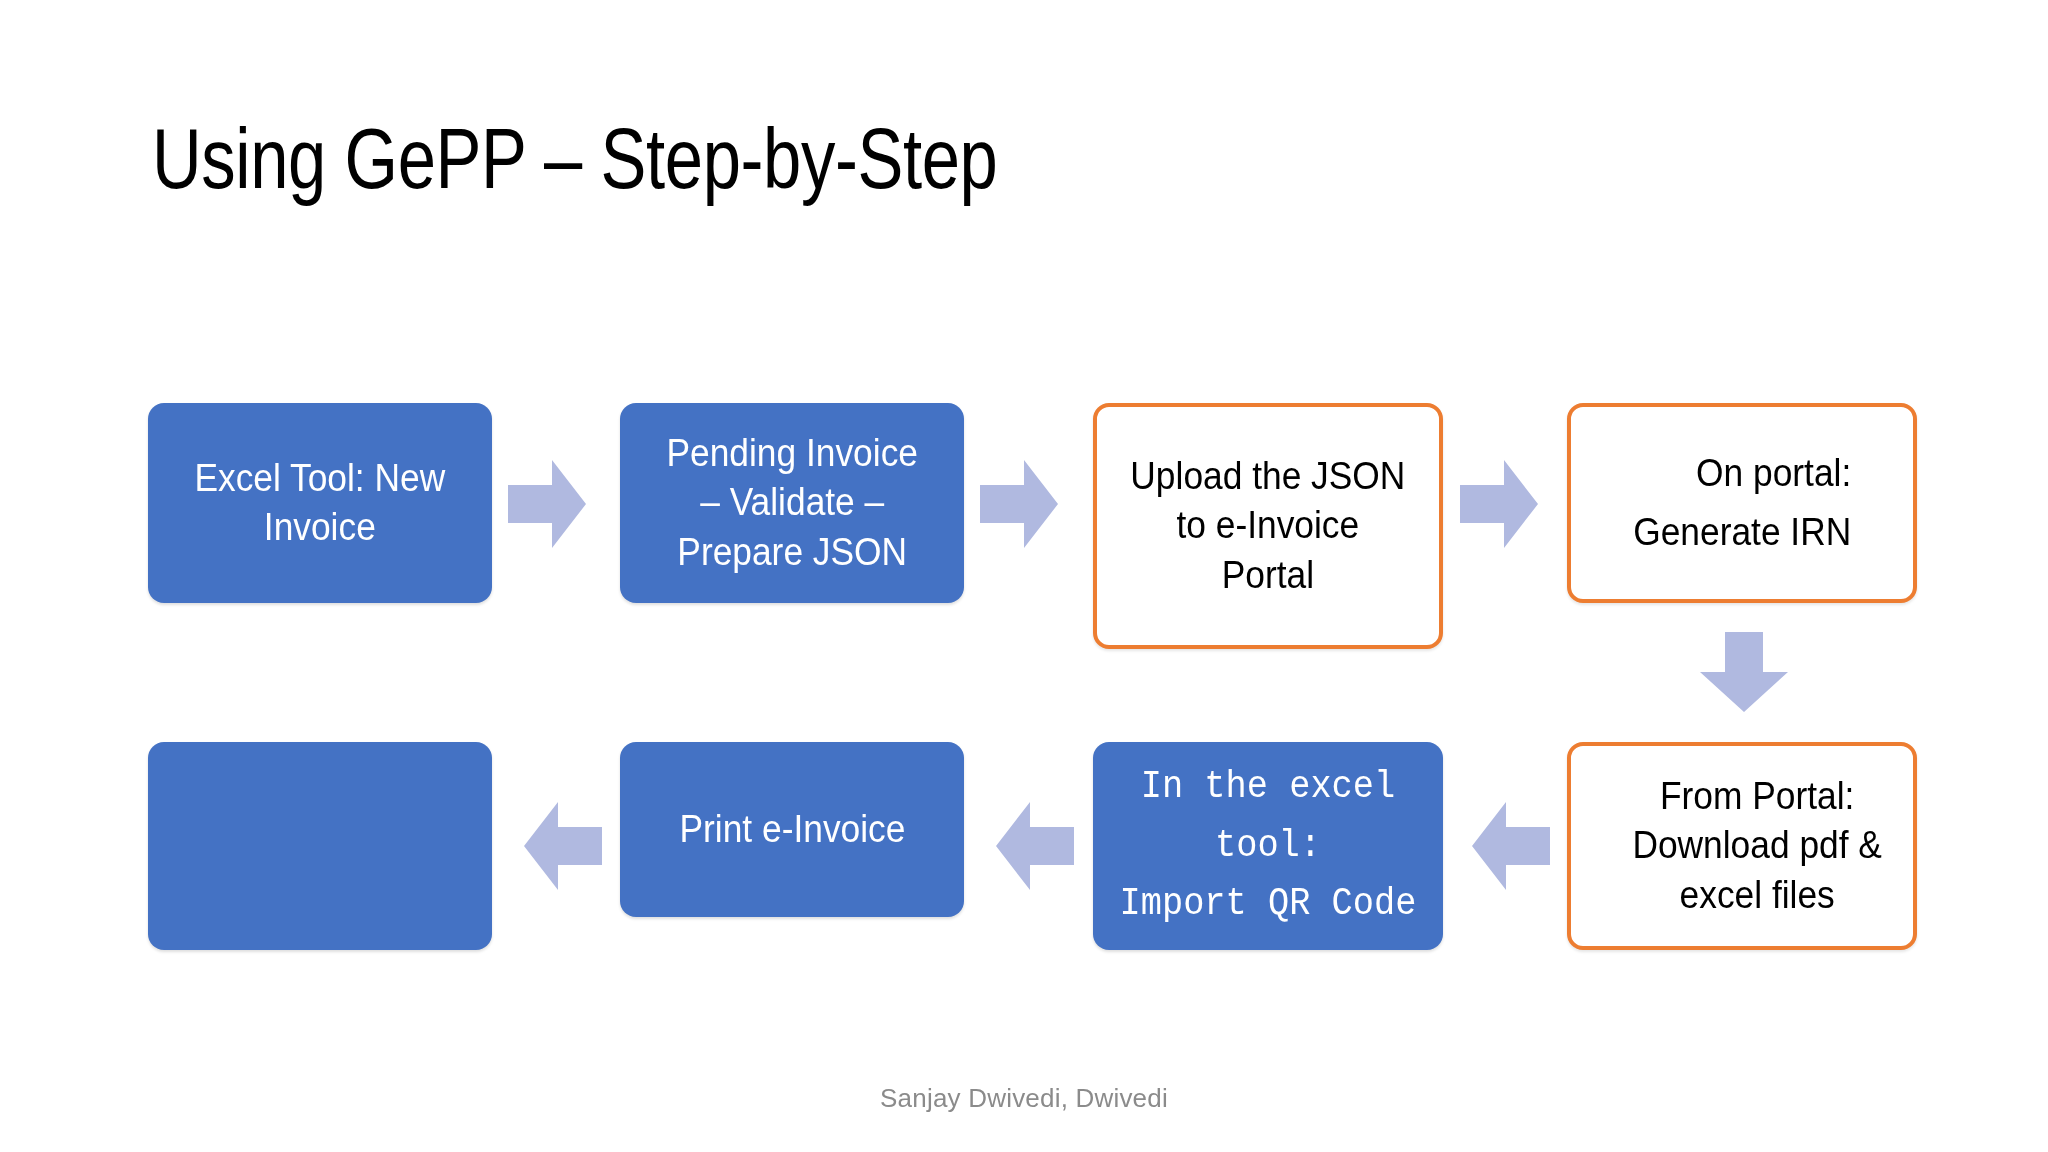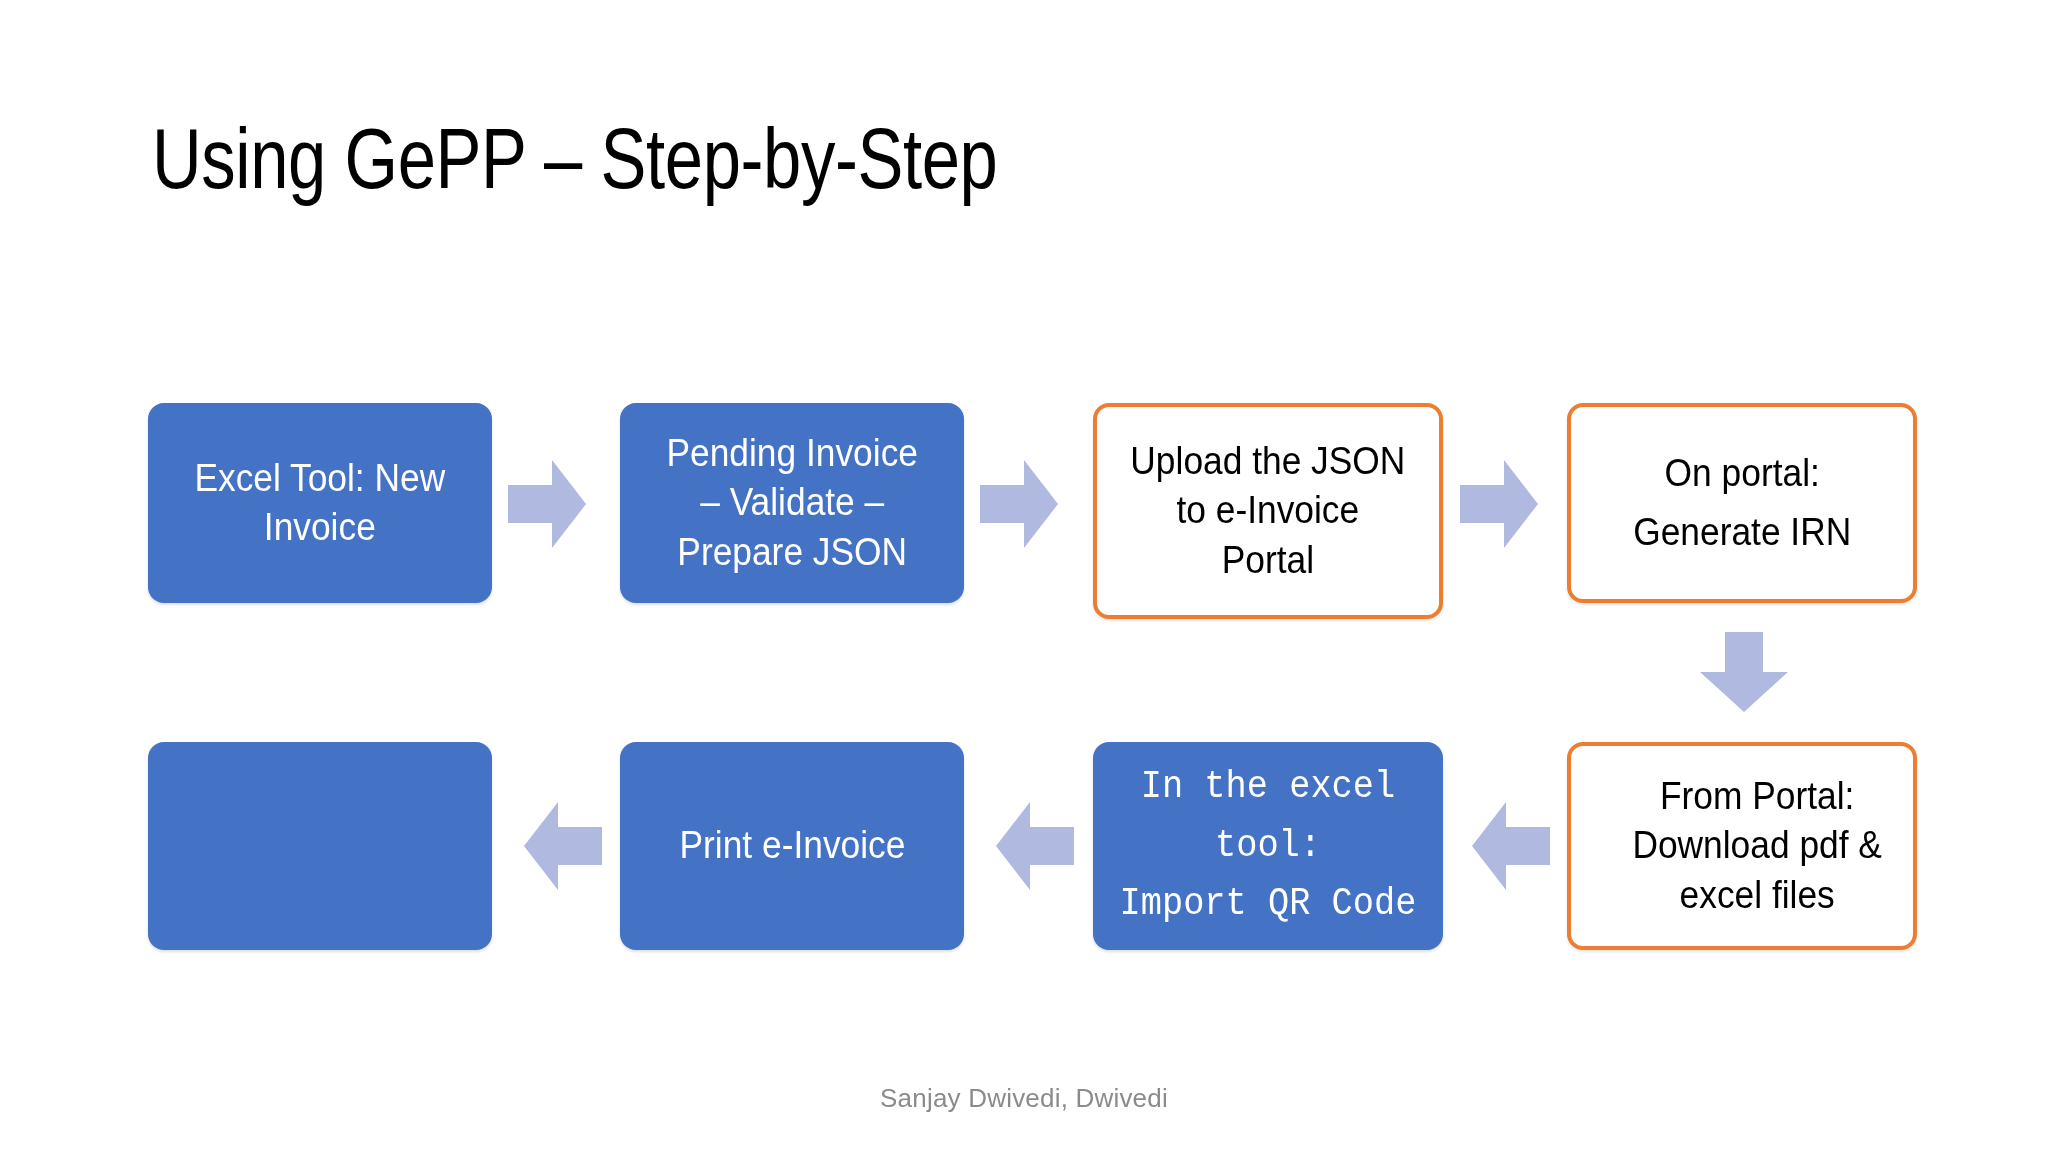--- a/index.html
+++ b/index.html
@@ -113,54 +113,54 @@
 – Validate –
 Prepare JSON</span>
   </div>
 
   <div class="arrow" style="left:980px; top:460px; width:78px; height:88px;">
     <svg viewBox="0 0 78 88" xmlns="http://www.w3.org/2000/svg">
       <polygon points="0,25 44,25 44,0 78,44 44,88 44,63 0,63" fill="#B0B9E0"></polygon>
     </svg>
   </div>
 
-  <div class="node outlined" style="left:1093px; top:403px; width:350px; height:216px;text-align:center;">
+  <div class="node outlined" style="left:1093px; top:403px; width:350px; height:246px;text-align:center;">
     <span class="node-label">Upload the JSON
 to e-Invoice
 Portal</span>
   </div>
 
   <div class="arrow" style="left:1460px; top:460px; width:78px; height:88px;">
     <svg viewBox="0 0 78 88" xmlns="http://www.w3.org/2000/svg">
       <polygon points="0,25 44,25 44,0 78,44 44,88 44,63 0,63" fill="#B0B9E0"></polygon>
     </svg>
   </div>
 
-  <div class="node outlined spaced" style="left:1567px; top:403px; width:350px; height:200px;">
+  <div class="node outlined spaced" style="left:1567px; top:403px; width:350px; height:200px;text-align:right;">
     <span class="node-label">On portal:
 Generate IRN</span>
   </div>
 
   <div class="arrow" style="left:1700px; top:632px; width:88px; height:80px;">
     <svg viewBox="0 0 88 80" xmlns="http://www.w3.org/2000/svg">
       <polygon points="25,0 63,0 63,40 88,40 44,80 0,40 25,40" fill="#B0B9E0"></polygon>
     </svg>
   </div>
 
   <div class="node filled" style="left:148px; top:742px; width:344px; height:208px;">
     <span class="node-label"></span>
   </div>
 
   <div class="arrow" style="left:524px; top:802px; width:78px; height:88px;">
     <svg viewBox="0 0 78 88" xmlns="http://www.w3.org/2000/svg">
       <polygon points="78,25 34,25 34,0 0,44 34,88 34,63 78,63" fill="#B0B9E0"></polygon>
     </svg>
   </div>
 
-  <div class="node filled" style="left:620px; top:742px; width:344px; height:208px;">
+  <div class="node filled" style="left:620px; top:742px; width:344px; height:175px;">
     <span class="node-label">Print e-Invoice</span>
   </div>
 
   <div class="arrow" style="left:996px; top:802px; width:78px; height:88px;">
     <svg viewBox="0 0 78 88" xmlns="http://www.w3.org/2000/svg">
       <polygon points="78,25 34,25 34,0 0,44 34,88 34,63 78,63" fill="#B0B9E0"></polygon>
     </svg>
   </div>
 
   <div class="node filled spaced" style="left:1093px; top:742px; width:350px; height:208px;font-family:Liberation Mono, monospace;">

